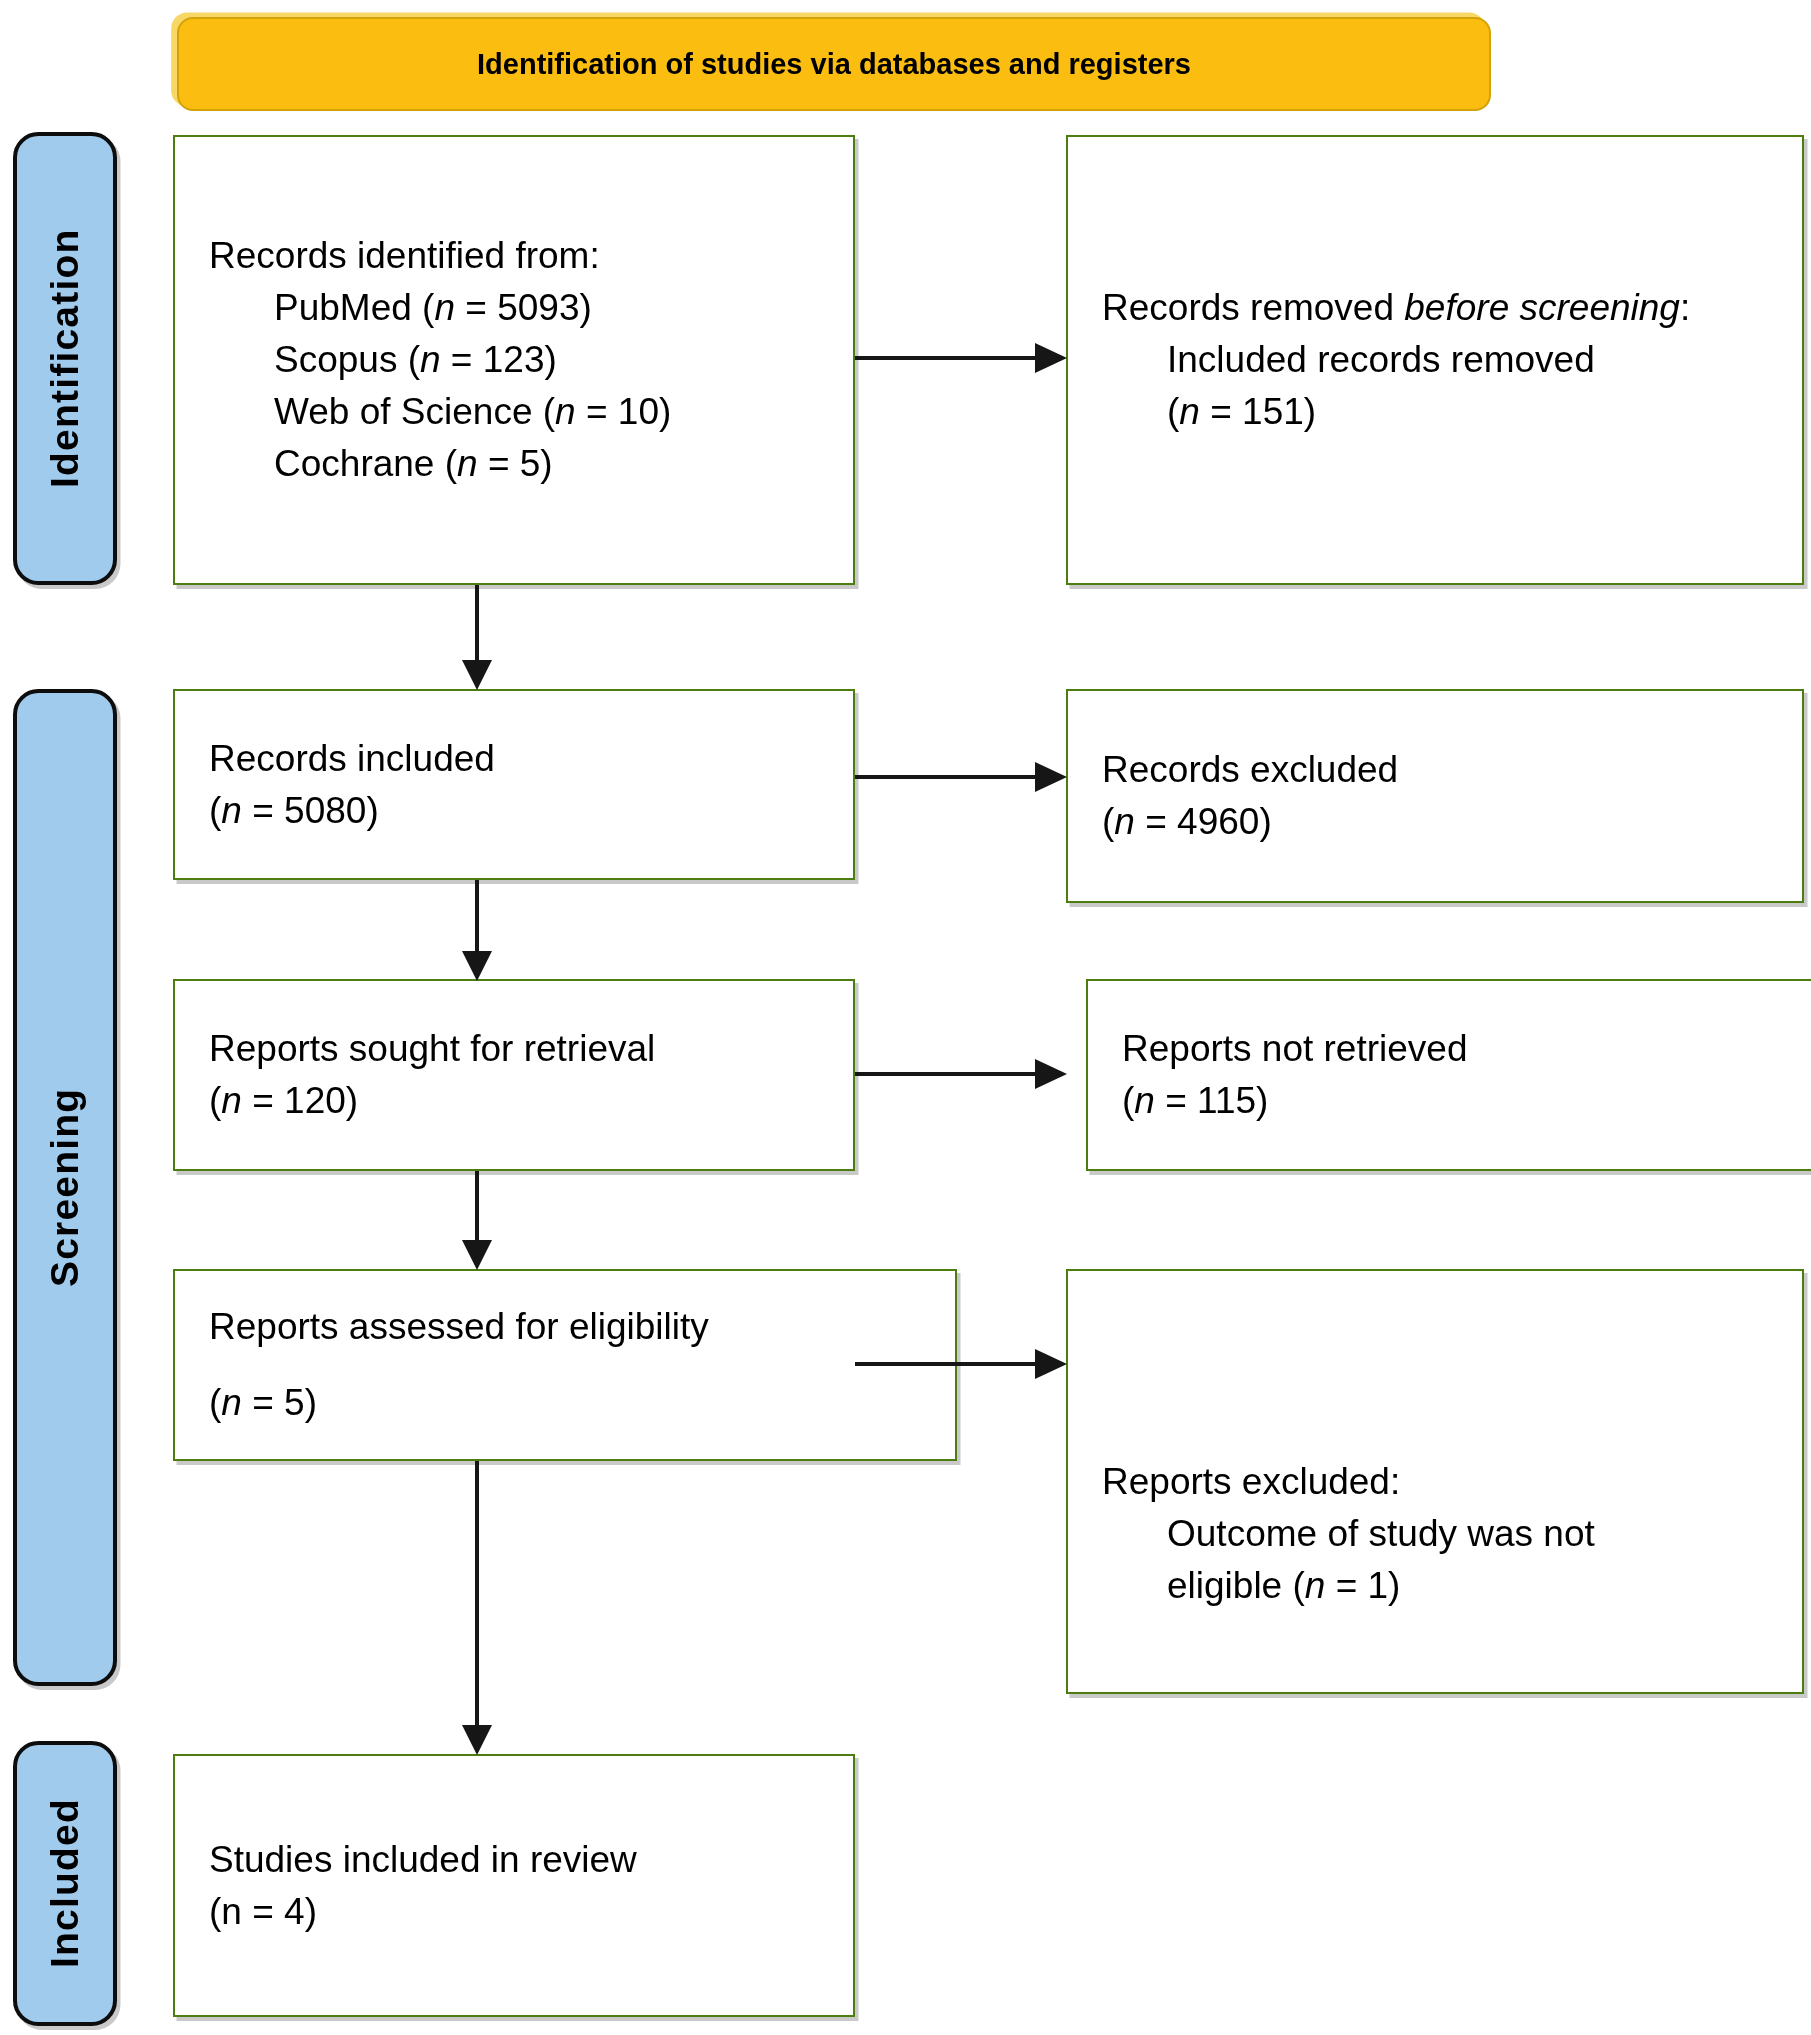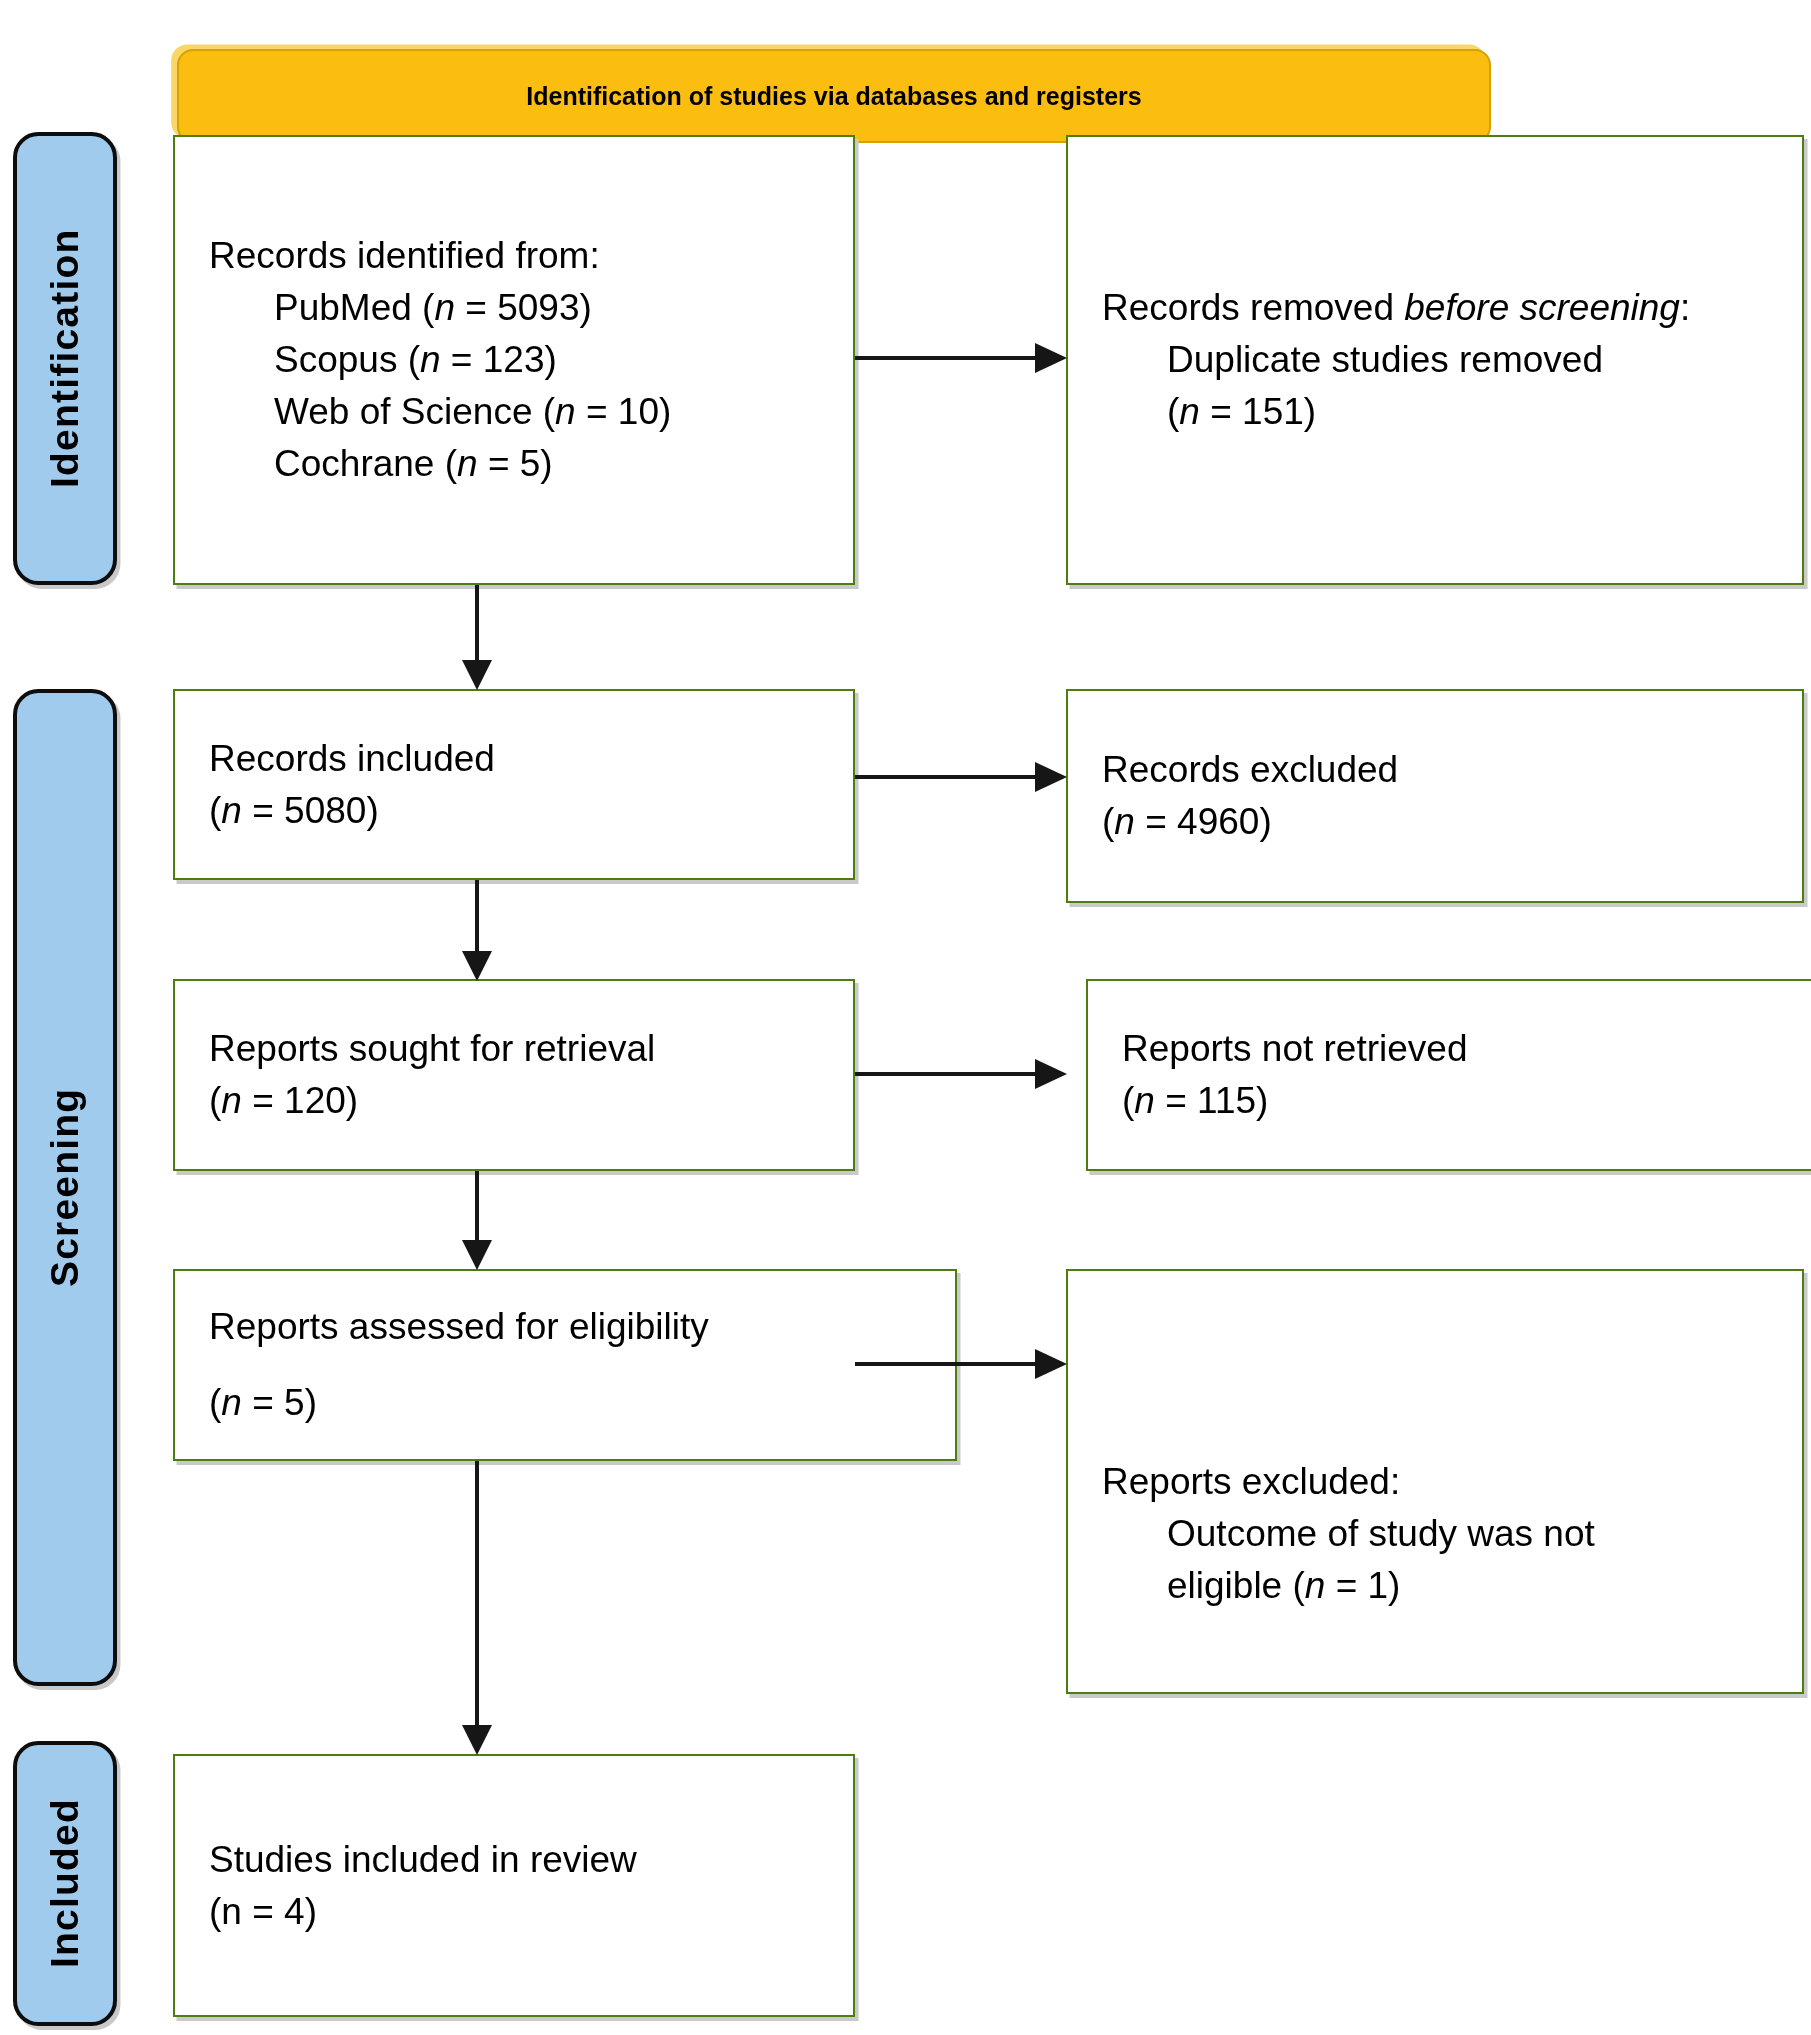--- a/index.html
+++ b/index.html
@@ -16,24 +16,23 @@
   
   .banner {
     position: absolute;
     left: 177px; top: 17.3px;
     width: 1314px; height: 94px;
     background: var(--orange, #FBBE10);
     border: 2.3px solid var(--orange-border, #D2A206);
     border-radius: 16px;
     box-sizing: border-box;
     display: flex; align-items: center; justify-content: center;
-    font-weight: bold; font-size: 25px;
+    font-weight: bold; font-size: 29px;
     box-shadow: -5.8px -4.6px 0 #f8d766;
     text-align: center;
-    margin-top: 32px;
   }
 
   
   .vlabel {
     position: absolute;
     left: 12.7px; width: 104px;
     background: var(--blue, #A0CBEC);
     border: 4px solid #0d0d0d;
     border-radius: 25.4px;
     box-sizing: border-box;
@@ -119,21 +118,21 @@
 
   <div class="fbox box-l1">
       <div class="line">Records identified from:</div>
       <div class="line indent">PubMed (<i>n</i> = 5093)</div>
       <div class="line indent">Scopus (<i>n</i> = 123)</div>
       <div class="line indent">Web of Science (<i>n</i> = 10)</div>
       <div class="line indent">Cochrane (<i>n</i> = 5)</div>
     </div>
   <div class="fbox box-r1">
       <div class="line">Records removed <i>before screening</i>:</div>
-      <div class="line indent">Duplicate studies removed</div>
+      <div class="line indent">Included records removed</div>
       <div class="line indent">(<i>n</i> = 151)</div>
     </div>
   <div class="fbox box-l2">
       <div class="line">Records included</div>
       <div class="line">(<i>n</i> = 5080)</div>
     </div>
   <div class="fbox box-r2">
       <div class="line">Records excluded</div>
       <div class="line">(<i>n</i> = 4960)</div>
     </div>

